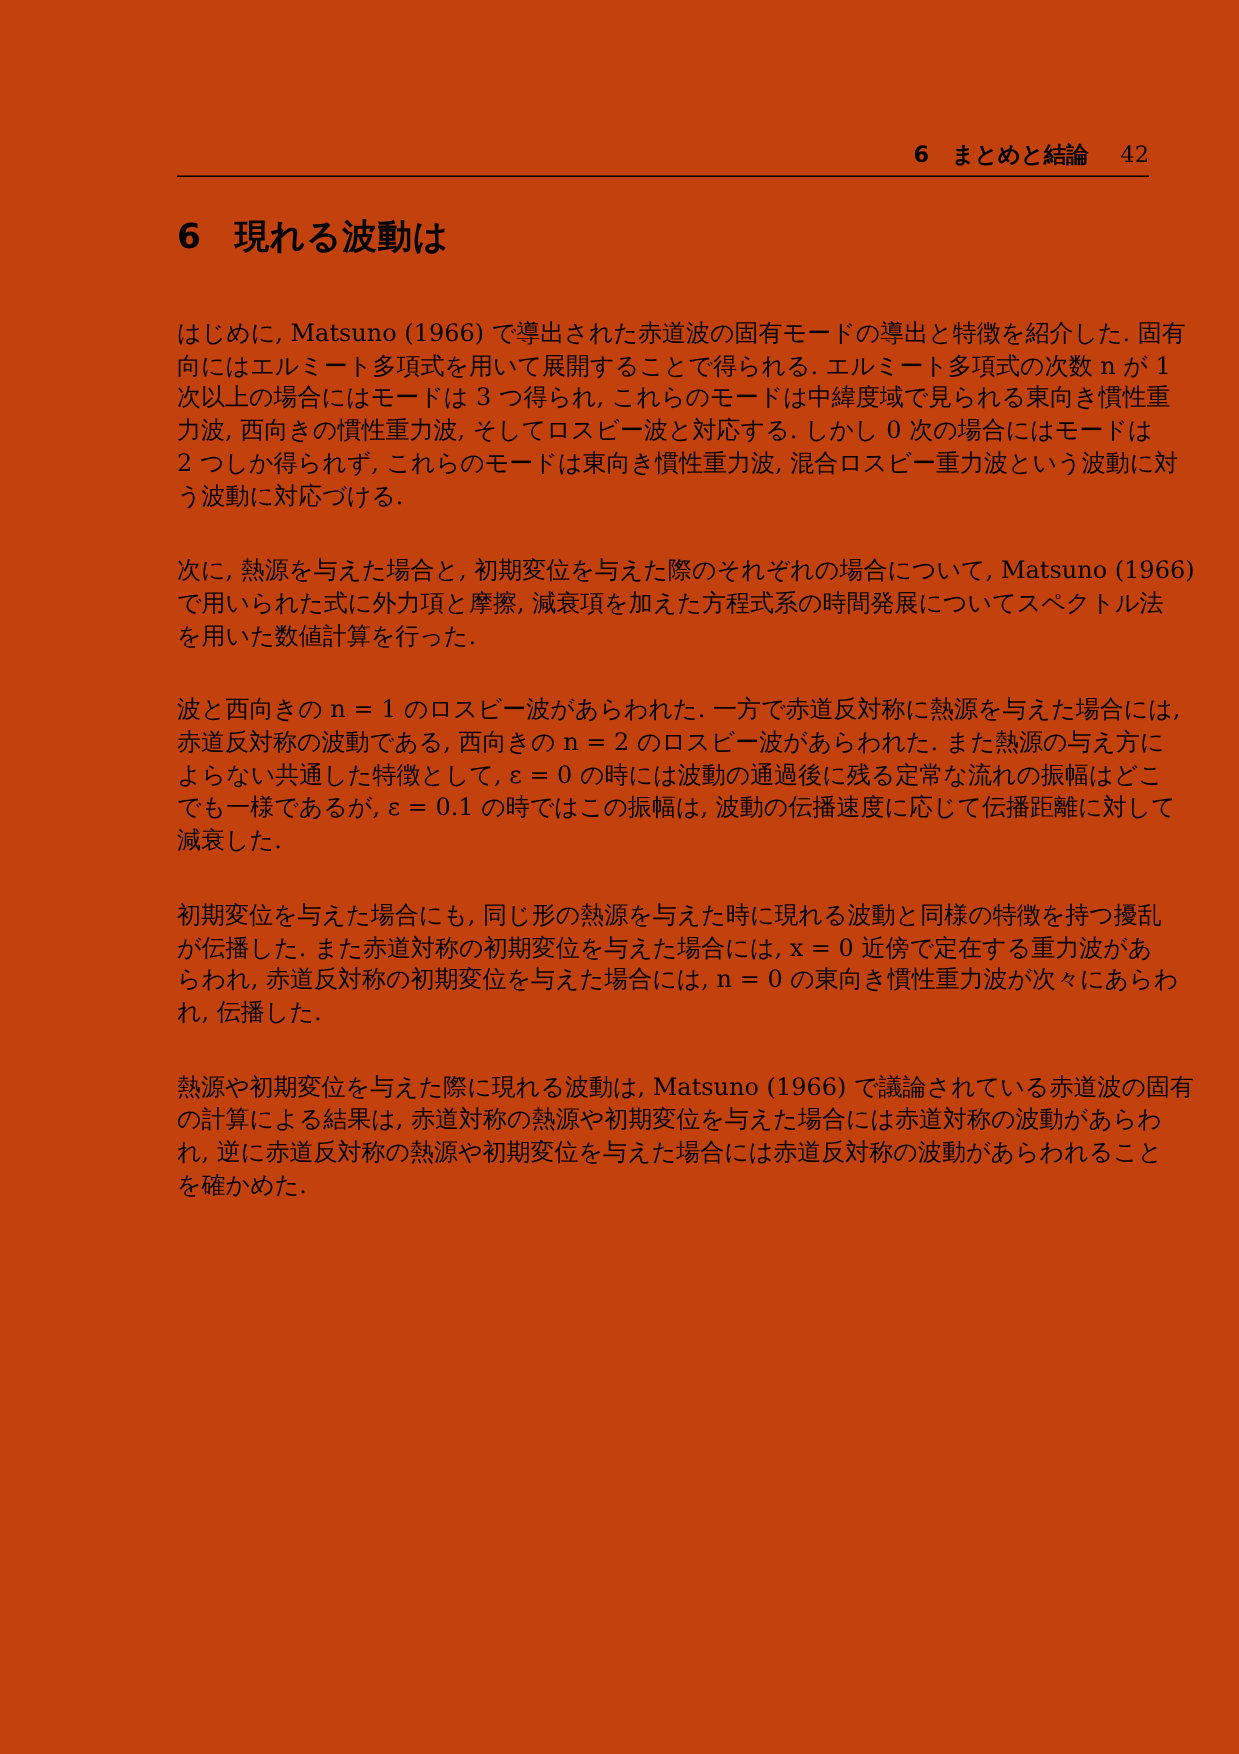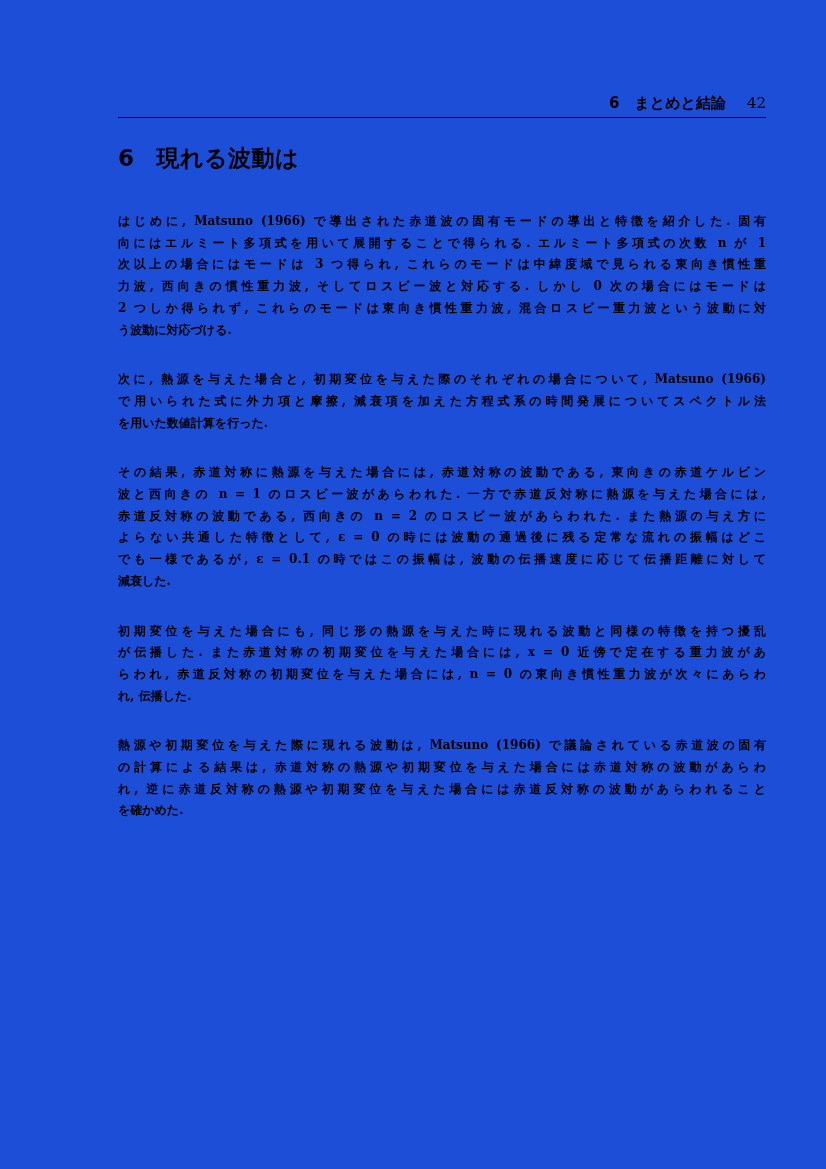--- a/index.html
+++ b/index.html
@@ -4,21 +4,21 @@
 <style>
   html, body {
     margin: 0;
     padding: 0;
     background: #ffffff;
   }
   .page {
     position: relative;
     width: 826px;
     height: 1169px;
-    background: #1d4ed8;
+    background: #c2410c;
     color: #000000;
     overflow: hidden;
   }
   .content {
     position: absolute;
     left: 118px;
     top: 0;
     width: 648px;
   }
   .running-header {
@@ -47,23 +47,22 @@
     line-height: 28px;
     letter-spacing: 0.5px;
   }
   .section-heading .sec-num {
     display: inline-block;
     margin-right: 22px;
   }
   .body-text {
     margin-top: 39px;
     font-family: "DejaVu Serif", "Liberation Serif", serif;
-    font-size: 12px;
+    font-size: 16px;
     line-height: 21.7px;
-    font-weight: bold;
   }
   .para {
     margin: 0 0 28px 0;
   }
   .line {
     text-align: justify;
     text-align-last: justify;
     text-justify: inter-character;
     white-space: nowrap;
   }
@@ -94,21 +93,20 @@
           <div class="line">力波, 西向きの慣性重力波, そしてロスビー波と対応する. しかし 0 次の場合にはモードは</div>
           <div class="line">2 つしか得られず, これらのモードは東向き慣性重力波, 混合ロスビー重力波という波動に対</div>
           <div class="line last">う波動に対応づける.</div>
         </div>
         <div class="para">
           <div class="line">次に, 熱源を与えた場合と, 初期変位を与えた際のそれぞれの場合について, Matsuno (1966)</div>
           <div class="line">で用いられた式に外力項と摩擦, 減衰項を加えた方程式系の時間発展についてスペクトル法</div>
           <div class="line last">を用いた数値計算を行った.</div>
         </div>
         <div class="para">
-          <div class="line">その結果, 赤道対称に熱源を与えた場合には, 赤道対称の波動である, 東向きの赤道ケルビン</div>
           <div class="line">波と西向きの n = 1 のロスビー波があらわれた. 一方で赤道反対称に熱源を与えた場合には,</div>
           <div class="line">赤道反対称の波動である, 西向きの n = 2 のロスビー波があらわれた. また熱源の与え方に</div>
           <div class="line">よらない共通した特徴として, ε = 0 の時には波動の通過後に残る定常な流れの振幅はどこ</div>
           <div class="line">でも一様であるが, ε = 0.1 の時ではこの振幅は, 波動の伝播速度に応じて伝播距離に対して</div>
           <div class="line last">減衰した.</div>
         </div>
         <div class="para">
           <div class="line">初期変位を与えた場合にも, 同じ形の熱源を与えた時に現れる波動と同様の特徴を持つ擾乱</div>
           <div class="line">が伝播した. また赤道対称の初期変位を与えた場合には, x = 0 近傍で定在する重力波があ</div>
           <div class="line">らわれ, 赤道反対称の初期変位を与えた場合には, n = 0 の東向き慣性重力波が次々にあらわ</div>

